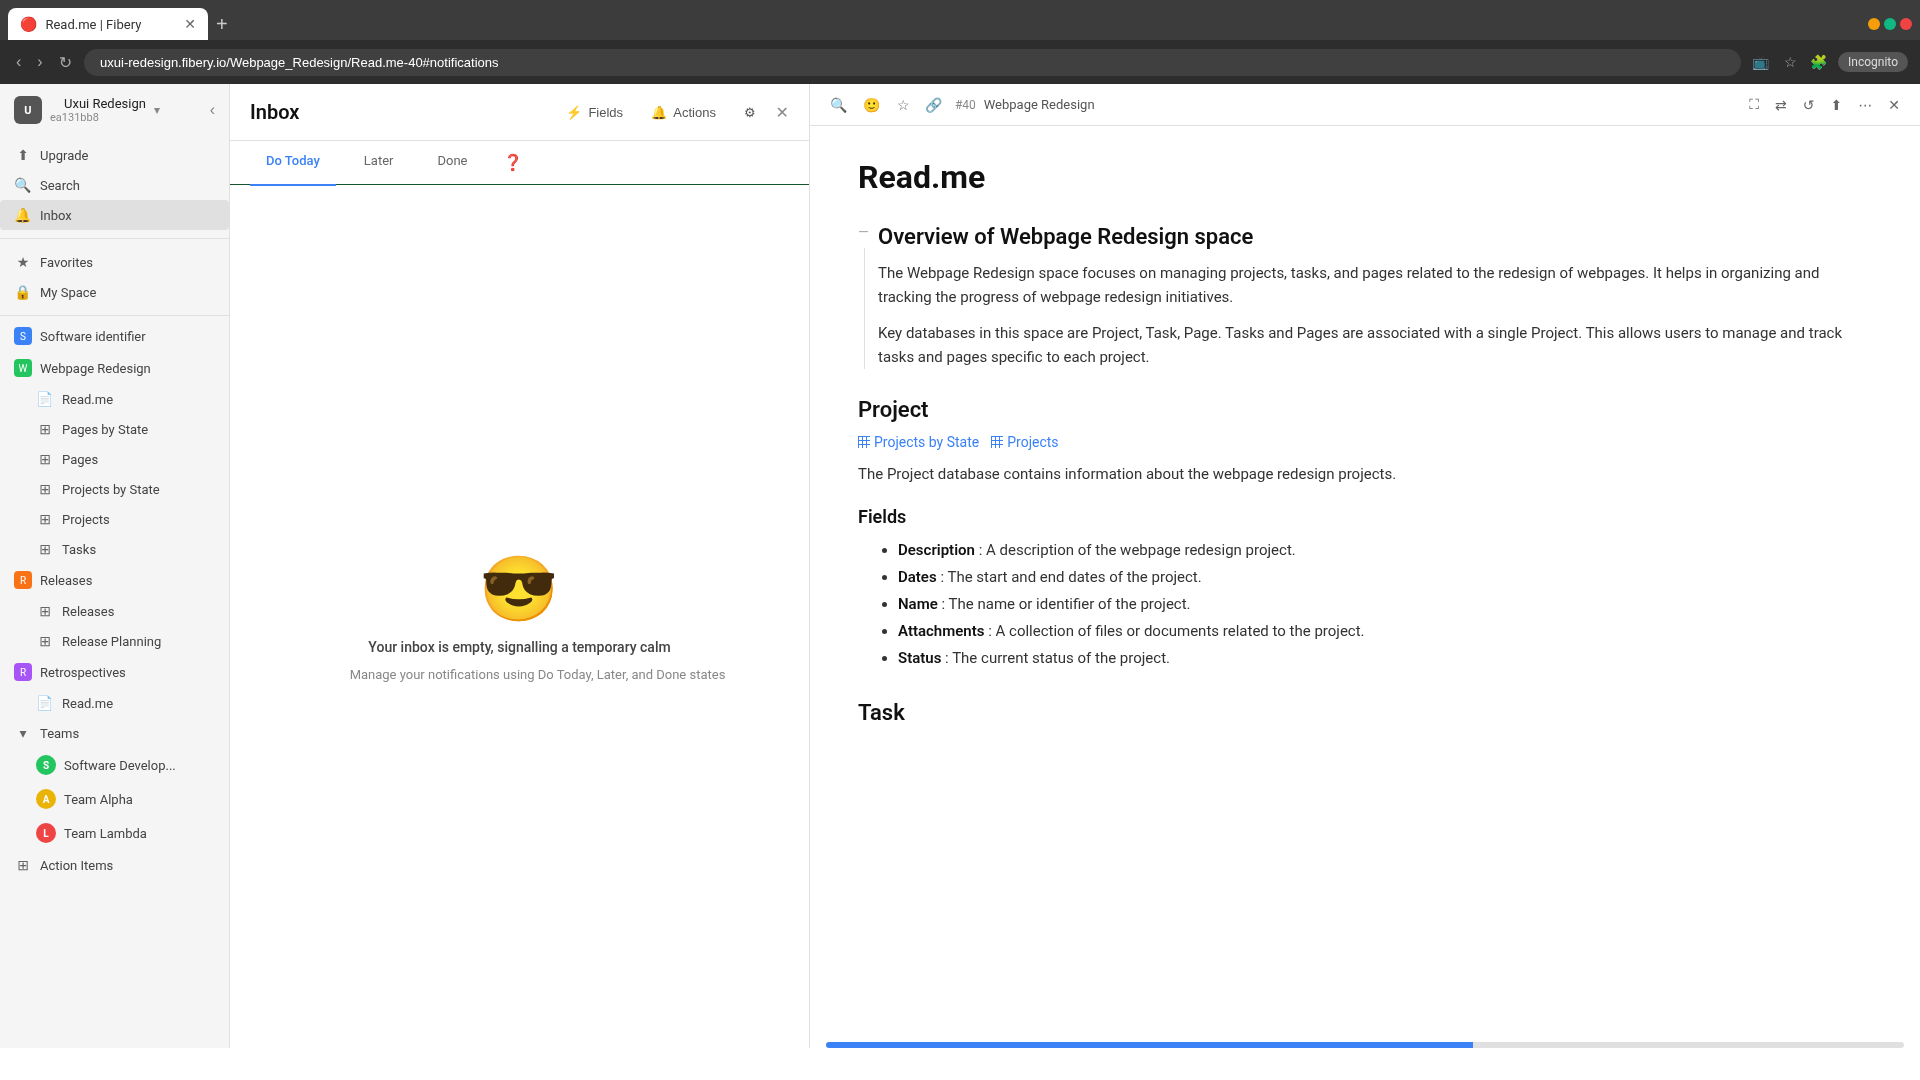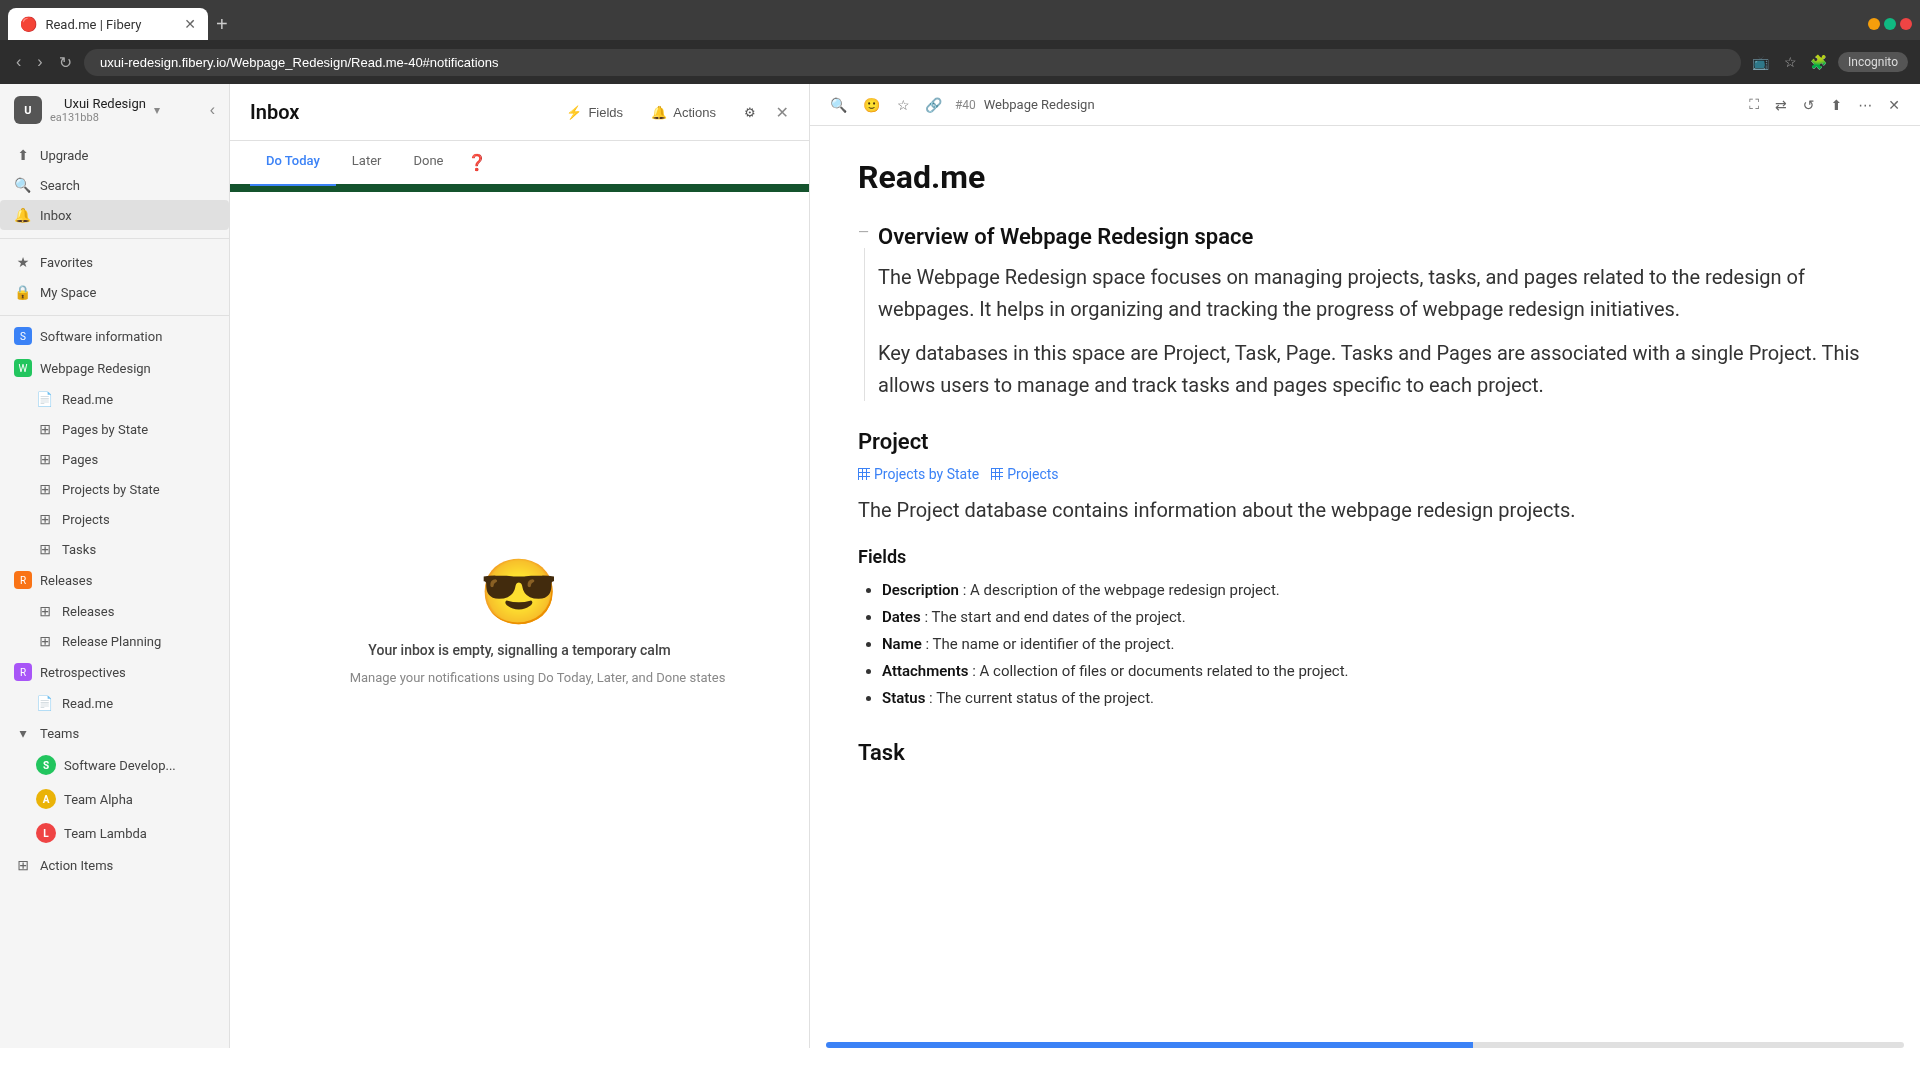--- a/index.html
+++ b/index.html
@@ -55,21 +55,21 @@
     .team-green { background: #22c55e; }
     .team-yellow { background: #eab308; }
     .team-red { background: #ef4444; }
     .inbox-panel { width: 580px; border-right: 1px solid #e0e0e0; display: flex; flex-direction: column; flex-shrink: 0; }
     .inbox-header { display: flex; align-items: center; justify-content: space-between; padding: 16px 20px; border-bottom: 1px solid #e0e0e0; }
     .inbox-title { font-size: 20px; font-weight: 600; color: #111; }
     .inbox-actions { display: flex; gap: 12px; align-items: center; }
     .action-btn { display: flex; align-items: center; gap: 6px; color: #555; font-size: 13px; cursor: pointer; background: none; border: none; padding: 4px 8px; border-radius: 4px; }
     .close-btn { color: #888; cursor: pointer; font-size: 16px; background: none; border: none; }
 
-    .inbox-tabs { display: flex; gap: 0; padding: 0 20px; border-bottom: 8px solid #14532d; }
+    .inbox-tabs { display: flex; gap: 12px; padding: 0 20px; border-bottom: 1px solid #14532d; }
     .inbox-tab { padding: 12px 16px; font-size: 13px; color: #666; cursor: pointer; border-bottom: 2px solid transparent; margin-bottom: -2px; }
     .inbox-tab.active { color: #3b82f6; border-bottom-color: #3b82f6; font-weight: 500; }
     .inbox-tab-help { color: #aaa; padding: 12px 8px; }
 
     .inbox-empty { flex: 1; display: flex; flex-direction: column; align-items: center; justify-content: center; gap: 12px; }
     .inbox-emoji { font-size: 64px; }
     .inbox-empty-title { font-size: 14px; color: #444; font-weight: 500; }
     .inbox-empty-sub { font-size: 13px; color: #888; padding-left: 36px; }
 
     
@@ -77,25 +77,25 @@
     .doc-toolbar { display: flex; align-items: center; padding: 8px 16px; border-bottom: 1px solid #e0e0e0; gap: 8px; }
     .doc-tool-icon { color: #666; font-size: 14px; cursor: pointer; padding: 4px; }
     .doc-breadcrumb { display: flex; align-items: center; gap: 6px; font-size: 13px; color: #555; flex: 1; }
     .doc-id-badge { color: #888; font-size: 12px; }
     .doc-tool-right { display: flex; align-items: center; gap: 8px; margin-left: auto; }
 
     .doc-content { flex: 1; overflow-y: auto; padding: 32px 48px; }
     .doc-title { font-size: 32px; font-weight: 700; color: #111; margin-bottom: 24px; }
     .doc-h2 { font-size: 22px; font-weight: 600; color: #111; margin: 28px 0 12px; }
     .doc-h3 { font-size: 18px; font-weight: 600; color: #111; margin: 20px 0 10px; }
-    .doc-p { font-size: 20px; line-height: 1.6; color: #333; margin-bottom: 12px; }
+    .doc-p { font-size: 15px; line-height: 1.6; color: #333; margin-bottom: 12px; }
     .doc-link { color: #3b82f6; text-decoration: none; display: inline-flex; align-items: center; gap: 4px; font-size: 14px; }
     .doc-links-row { display: flex; gap: 12px; align-items: center; margin-bottom: 12px; flex-wrap: wrap; }
     .doc-ul { padding-left: 24px; margin: 8px 0; }
-    .doc-li { font-size: 15px; line-height: 1.8; color: #333; }
+    .doc-li { font-size: 15px; line-height: 1.8; color: #333; margin-left: 16px; }
     .doc-li strong { font-weight: 600; color: #111; }
     .scrollbar-bottom { height: 6px; background: linear-gradient(to right, #3b82f6 60%, #e0e0e0 60%); border-radius: 3px; margin: 0 16px; }
 
     .content-area { display: flex; flex: 1; overflow: hidden; }
   </style>
 </head>
 <body>
 
 <div class="browser-chrome">
   <div class="tab-bar">
@@ -165,21 +165,21 @@
       <div class="sidebar-item">
         <span class="icon">🔒</span>
         <span class="label">My Space</span>
       </div>
     </div>
 
     <div class="sidebar-divider"></div>
 
     <div class="space-item sidebar-item">
       <div class="space-dot blue">S</div>
-      <span>Software information</span>
+      <span>Software identifier</span>
     </div>
 
     <div class="space-item sidebar-item">
       <div class="space-dot green">W</div>
       <span>Webpage Redesign</span>
     </div>
 
     <div class="sidebar-item sub-item">
       <span class="icon">📄</span>
       <span class="label">Read.me</span>

